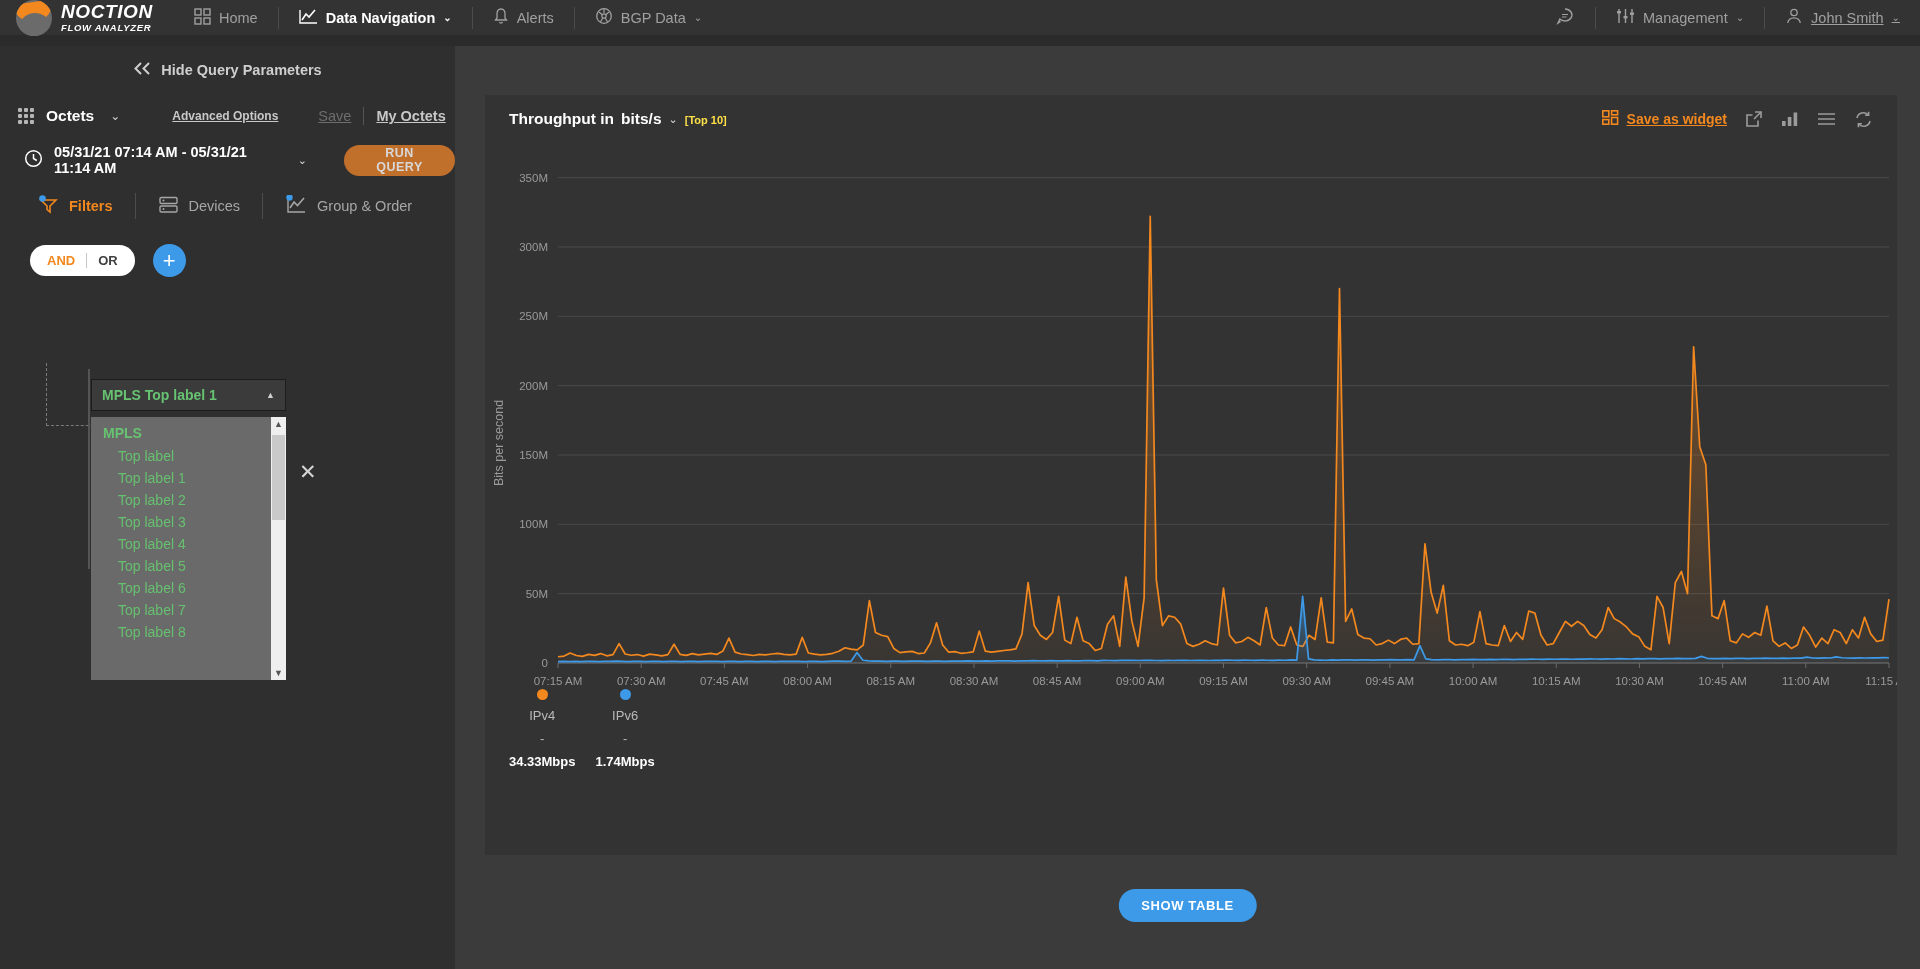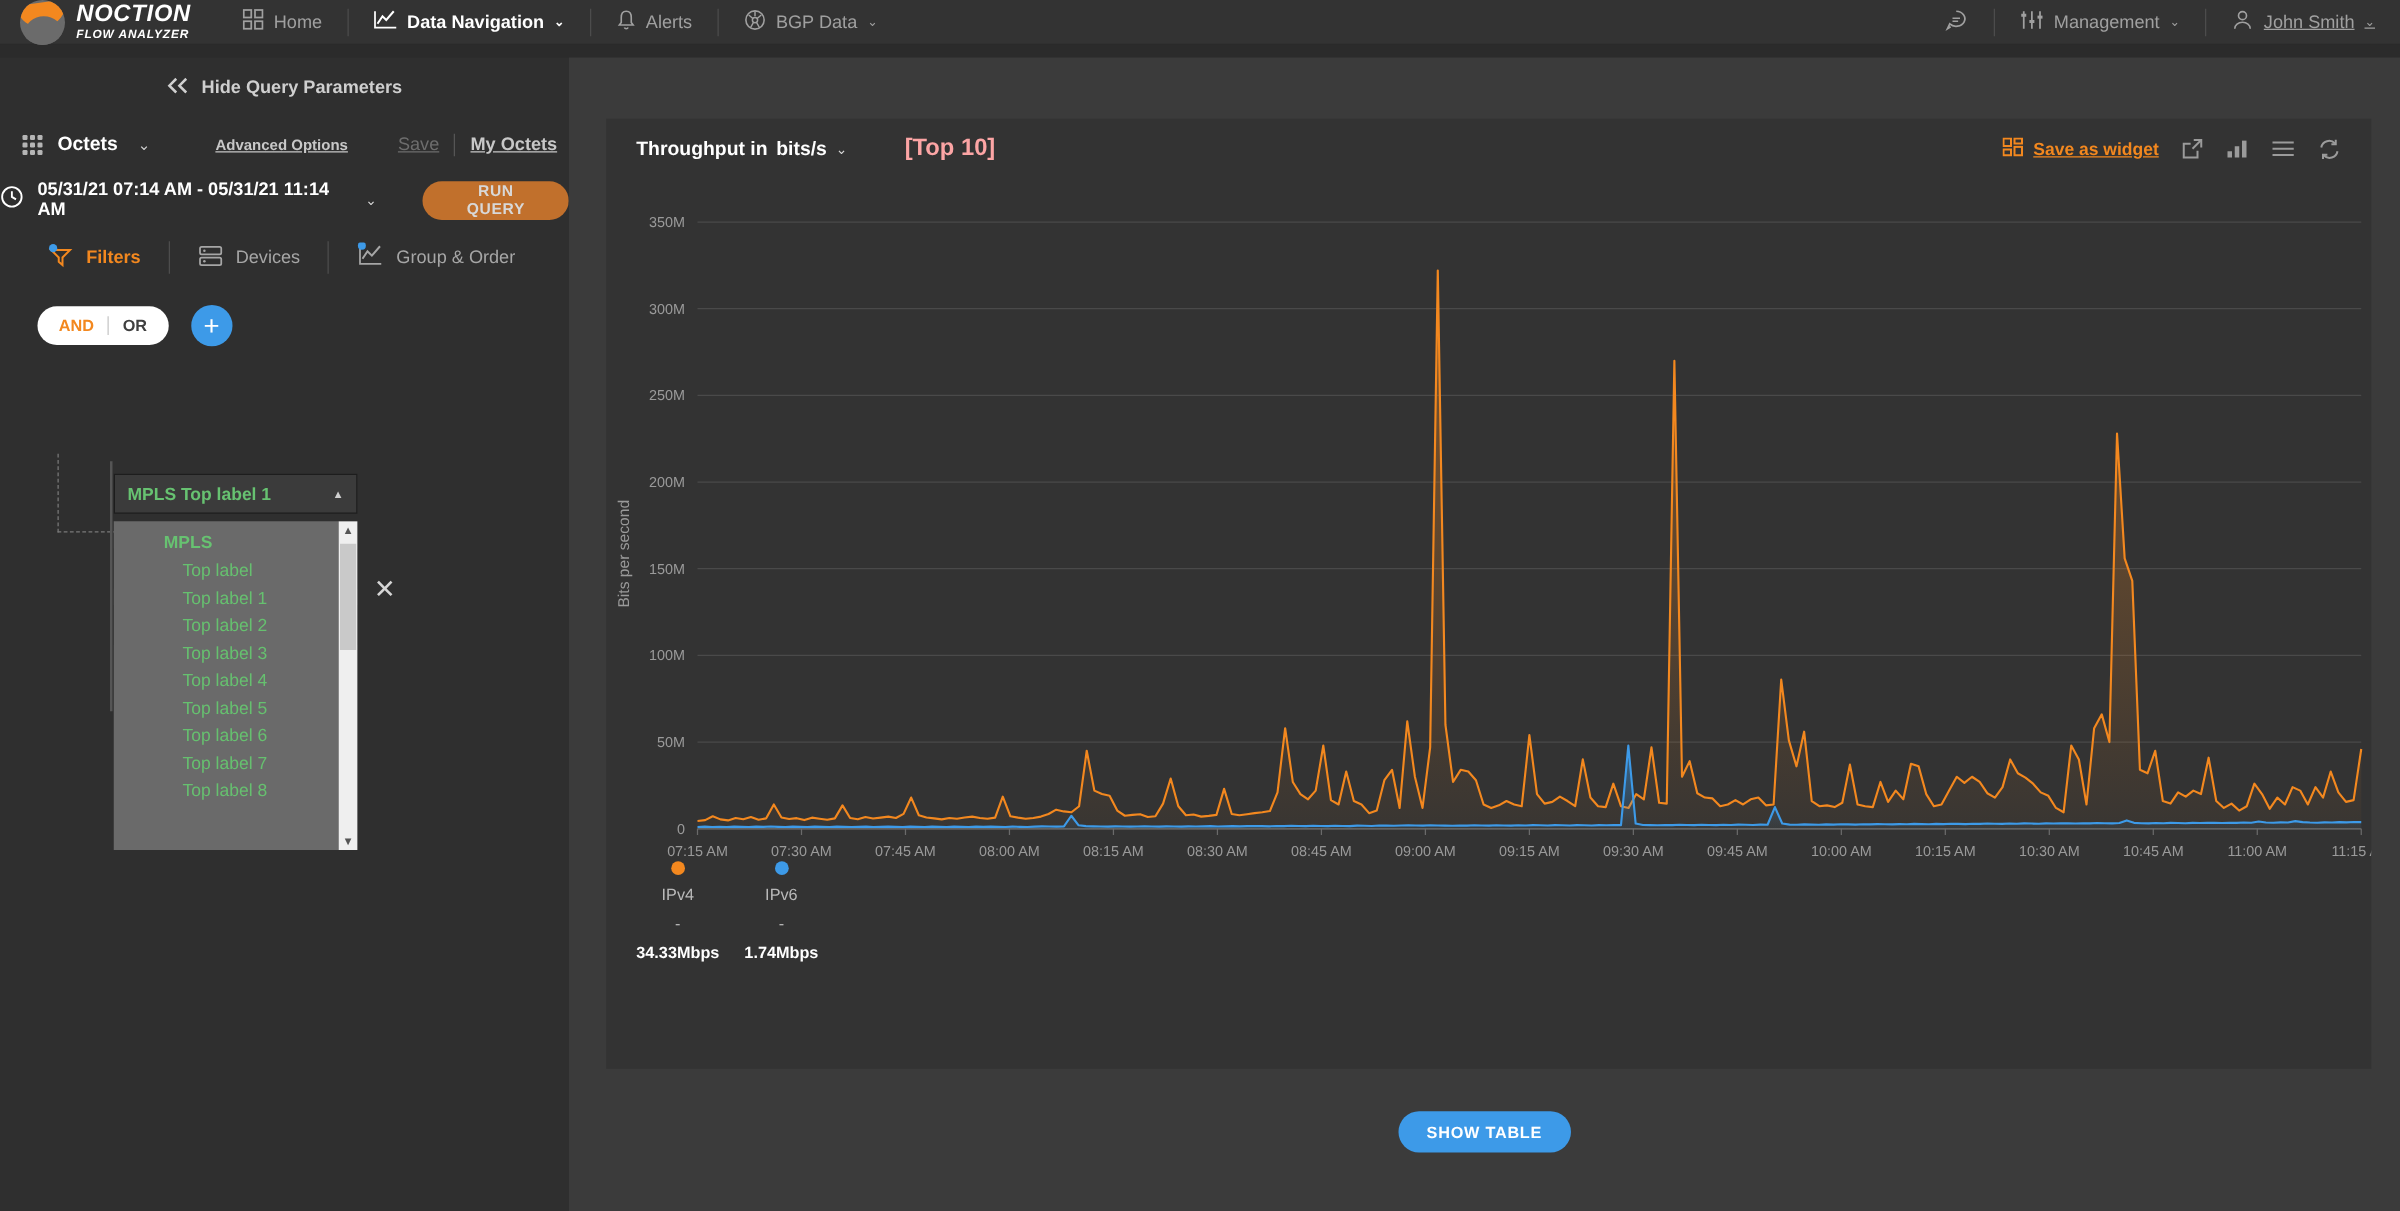--- a/index.html
+++ b/index.html
@@ -71,21 +71,21 @@
               grid-template-rows: repeat(3,1fr); gap: 2px; }
   .grid-ico i { background: #b5b5b5; border-radius: 1px; display: block; }
   #metric-name { color: #ffffff; font-size: 15.5px; font-weight: 700; margin-left: 12px; }
   #metric-caret { color: #cfcfcf; font-size: 12px; margin-left: 16px; cursor: pointer; }
   .link-underline { text-decoration: underline; cursor: pointer; }
   #adv-options { color: #c8c8c8; font-size: 12px; font-weight: 700; margin-left: 52px; }
   #save-link { color: #6d6d6d; font-size: 14.5px; margin-left: 40px; }
   .vsep { width: 1px; height: 18px; background: #555; margin: 0 12px; }
   #myfilters-link { color: #c8c8c8; font-size: 14.5px; font-weight: 700; }
 
-  #date-row { display: flex; align-items: center; height: 44px; padding-left: 0; gap: 11px; justify-content: center; }
+  #date-row { display: flex; align-items: center; height: 44px; padding-left: 24px; gap: 11px; justify-content: center; }
   #date-text { color: #ffffff; font-size: 14.5px; font-weight: 700; }
   #date-caret { color: #dcdcdc; font-size: 11px; }
   #run-query {
     margin-left: 26px; background: #c1702c; color: #d8d8d8;
     border: none; border-radius: 17px; height: 31px; padding: 0 20px;
     font-size: 12.5px; font-weight: 700; letter-spacing: .5px; cursor: pointer;
     font-family: "Liberation Sans", sans-serif;
   }
 
   #tabs-row { display: flex; align-items: center; height: 48px; padding-left: 38px; }
@@ -121,21 +121,21 @@
     background: #3b3b3b; border: 1.5px solid #1d1d1d;
     display: flex; align-items: center; justify-content: space-between;
     padding: 0 10px; cursor: pointer;
   }
   #filter-select-label { color: #67c271; font-size: 14px; font-weight: 700; }
   #filter-select-caret { color: #cfcfcf; font-size: 9px; }
   #dropdown {
     position: absolute; left: 91px; top: 371px; width: 195px; height: 263px;
     background: #6a6a6a; display: flex; overflow: hidden;
   }
-  #dd-list { flex: 1 1 auto; padding-top: 4px; margin-left: 28px; }
+  #dd-list { flex: 1 1 auto; padding-top: 4px; }
   .dd-group { color: #67c271; font-size: 14px; font-weight: 700; padding: 4px 0 4px 12px; }
   .dd-item { color: #66c06f; font-size: 14px; padding: 3px 0 3px 27px; cursor: pointer; }
   #dd-scroll {
     width: 15px; background: #efefef; position: relative; flex: 0 0 auto;
     display: flex; flex-direction: column; justify-content: space-between; align-items: center;
     cursor: pointer;
   }
   #dd-scroll .arrow { color: #555; font-size: 9px; line-height: 14px; }
   #dd-thumb { position: absolute; left: 1px; top: 18px; width: 13px; height: 85px; background: #c9c9c9; }
   #remove-filter {
@@ -157,21 +157,21 @@
     background: #333333;
   }
   #chart-head {
     height: 48px; display: flex; align-items: center; justify-content: space-between;
     padding: 0 24px 0 24px;
   }
   #chart-title-wrap { display: flex; align-items: baseline; gap: 7px; }
   #chart-title { color: #ffffff; font-size: 15.5px; font-weight: 700; }
   #chart-unit { color: #ffffff; font-size: 15.5px; font-weight: 700; }
   #chart-unit-caret { color: #dcdcdc; font-size: 11px; align-self: center; }
-  #chart-top { color: #fca5a5; font-size: 19px; font-weight: 700; margin-left: 39px; }
+  #chart-top { color: #fde047; font-size: 11px; font-weight: 700; }
   #chart-actions { display: flex; align-items: center; gap: 18px; }
   #save-widget {
     display: flex; align-items: center; gap: 8px;
     color: #f3881f; font-size: 14px; font-weight: 700; cursor: pointer;
   }
   #save-widget .lbl { text-decoration: underline; }
   .act-ico { cursor: pointer; color: #9b9b9b; display: flex; align-items: center; }
   #chart-body { position: relative; width: 1412px; height: 640px; }
   #legend {
     position: absolute; left: 24px; bottom: 14px;

